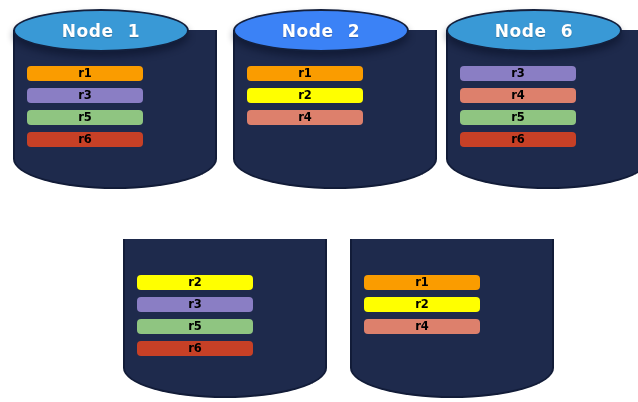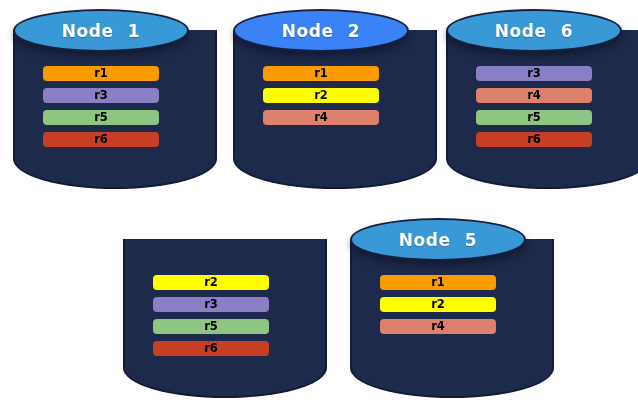--- a/index.html
+++ b/index.html
@@ -52,21 +52,21 @@
     color: #FFFFFF;
     font-size: 17px;
     font-weight: bold;
     letter-spacing: 0.5px;
     word-spacing: 8px;
     text-shadow: 0 1px 1px rgba(0,0,0,0.25);
     user-select: none;
   }
   .bars {
     position: absolute;
-    left: 30px;
+    left: 14px;
     top: 57px;
     width: 116px;
     z-index: 3;
   }
   .bar {
     position: relative;
     width: 116px;
     height: 15px;
     margin-bottom: 7px;
     border-radius: 4px;
@@ -127,22 +127,19 @@
     <div class="bars">
         <div class="bar" style="background: rgb(255, 255, 0); color: rgb(0, 0, 0);">r2</div>
         <div class="bar" style="background: rgb(138, 126, 196); color: rgb(0, 0, 0);">r3</div>
         <div class="bar" style="background: rgb(143, 197, 129); color: rgb(0, 0, 0);">r5</div>
         <div class="bar" style="background: rgb(199, 64, 38); color: rgb(0, 0, 0);">r6</div>
       </div>
   </div>
 
   <div class="node" style="left: 350px; top: 218px;">
     <div class="cyl-body" style="background: rgb(30, 42, 76); border-color: rgb(18, 28, 56);"></div>
-    <div class="cyl-top" style="background: rgb(57, 153, 214); border-color: rgb(20, 32, 61);">
-      <span class="node-label" style="color: rgb(255, 255, 255);">Node 5</span>
-    </div>
     <div class="bars">
         <div class="bar" style="background: rgb(250, 156, 0); color: rgb(0, 0, 0);">r1</div>
         <div class="bar" style="background: rgb(255, 255, 0); color: rgb(0, 0, 0);">r2</div>
         <div class="bar" style="background: rgb(221, 128, 108); color: rgb(0, 0, 0);">r4</div>
       </div>
   </div>
 </div>
 
 </body></html>

